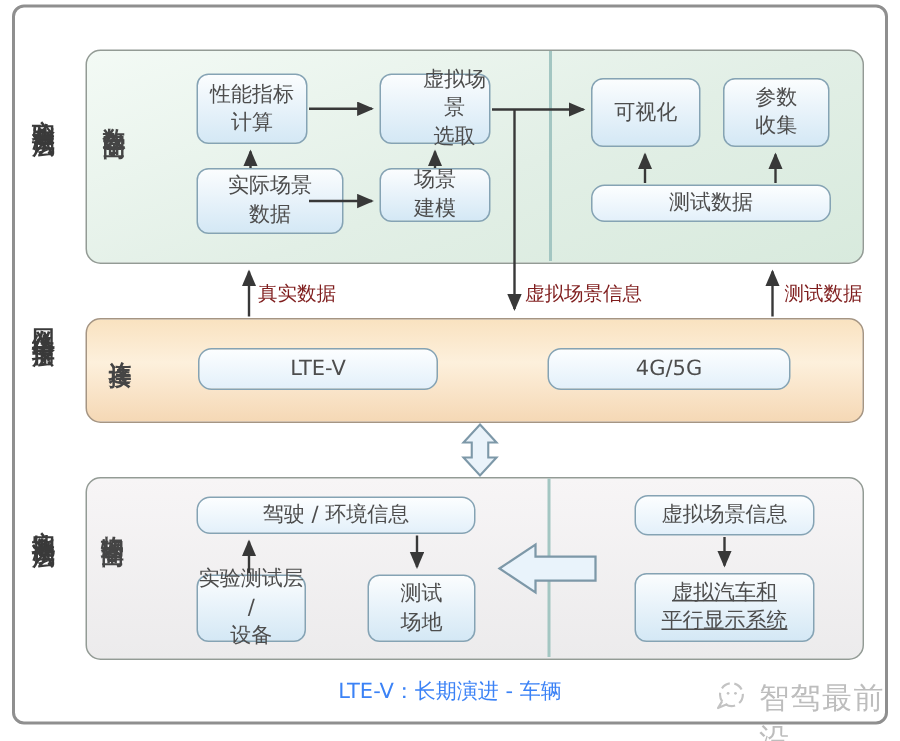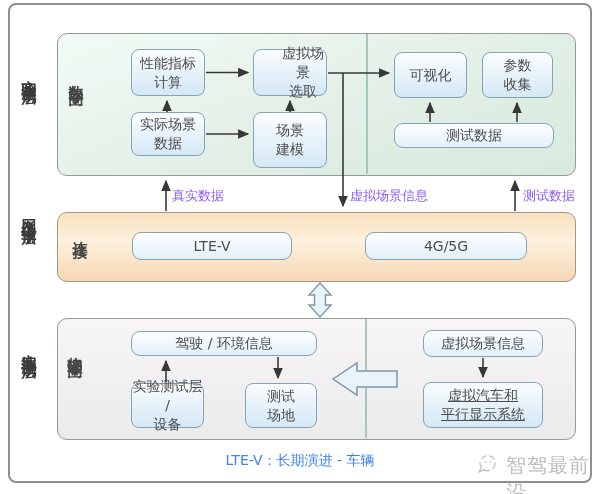--- a/index.html
+++ b/index.html
@@ -20,21 +20,21 @@
   .rail{position:absolute;left:16px;width:22px;writing-mode:vertical-rl;text-orientation:upright;
         font-size:15px;font-weight:600;color:#3a3a3a;letter-spacing:3px;}
   .space-label{position:absolute;writing-mode:vertical-rl;text-orientation:upright;font-size:15px;
         font-weight:600;color:#454545;letter-spacing:2px;}
   .node{position:absolute;box-sizing:border-box;border:1.3px solid var(--node-border,#85a3b4);
         display:flex;align-items:center;justify-content:center;text-align:center;
         font-size:14px;line-height:1.35;color:#4d4d4d;white-space:pre-line;
         background:linear-gradient(180deg,#fbfdfe 0%,#e9f3fa 45%,var(--node-bg,#d4e8f5) 100%);}
   .node.sq{border-radius:8px;}
   .node.wide{border-radius:9px;background:linear-gradient(180deg,#fcfeff 0%,#e3f0fa 100%);}
-  .flow-label{position:absolute;font-size:13px;color:#8b5cf6;white-space:nowrap;}
+  .flow-label{position:absolute;font-size:13px;color:#7f1d1d;white-space:nowrap;}
   .caption{position:absolute;left:150px;top:452px;width:300px;text-align:center;font-size:14px;color:#3b82f6;}
   .watermark{position:absolute;left:476px;top:452px;display:flex;gap:5px;
              color:var(--watermark,#bdbdbd);font-size:20px;letter-spacing:1px;}
   svg.arrows{position:absolute;left:0;top:0;width:600px;height:494px;pointer-events:none;}
 </style>
 </head>
 <body>
 
 <div class="canvas">
   <div class="frame"></div>
@@ -48,25 +48,25 @@
   <div class="layer layer-physical"></div>
   <div class="vdivider divider-digital"></div>
   <div class="vdivider divider-physical"></div>
 
   <div class="space-label" style="left:66px;top:73px;">数字空间</div>
   <div class="space-label" style="left:70px;top:229px;">连接</div>
   <div class="space-label" style="left:65px;top:345px;">物理空间</div>
 
   <div class="node sq" style="left:131px;top:49px;width:74px;height:47px;">性能指标
 计算</div>
-  <div class="node sq" style="left:131px;top:112px;width:74px;height:44px;">实际场景
+  <div class="node sq" style="left:131px;top:112px;width:98px;height:44px;">实际场景
 数据</div>
   <div class="node sq" style="left:253px;top:49px;width:74px;height:47px;padding-left:26px;">虚拟场景
 选取</div>
-  <div class="node sq" style="left:253px;top:112px;width:74px;height:56px;">场景
+  <div class="node sq" style="left:253px;top:112px;width:74px;height:36px;">场景
 建模</div>
   <div class="node sq" style="left:394px;top:52px;width:73px;height:46px;">可视化</div>
   <div class="node sq" style="left:482px;top:52px;width:71px;height:46px;">参数
 收集</div>
   <div class="node wide" style="left:394px;top:123px;width:160px;height:25px;">测试数据</div>
 
   <div class="node wide" style="left:132px;top:232px;width:160px;height:28px;">LTE-V</div>
   <div class="node wide" style="left:365px;top:232px;width:162px;height:28px;">4G/5G</div>
 
   <div class="node wide" style="left:131px;top:331px;width:186px;height:25px;">驾驶 / 环境信息</div>

